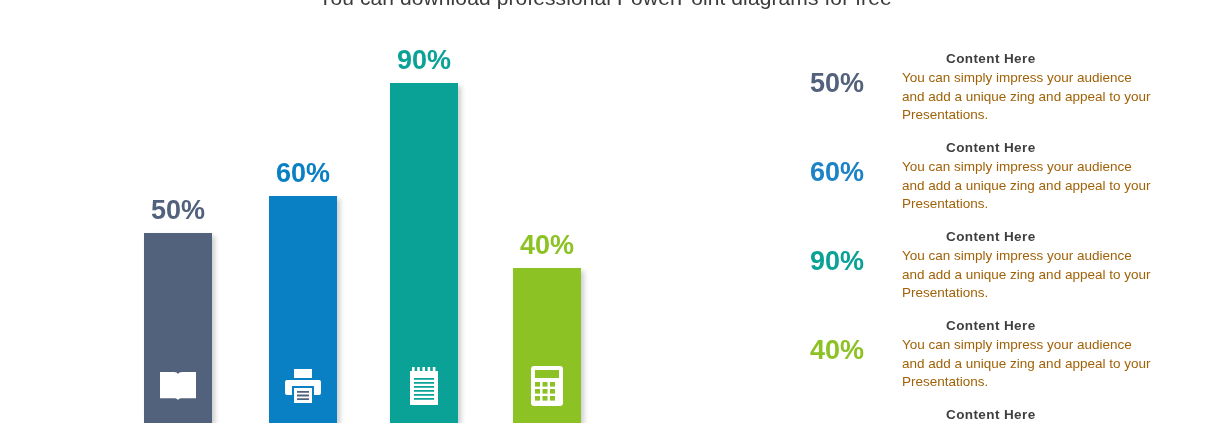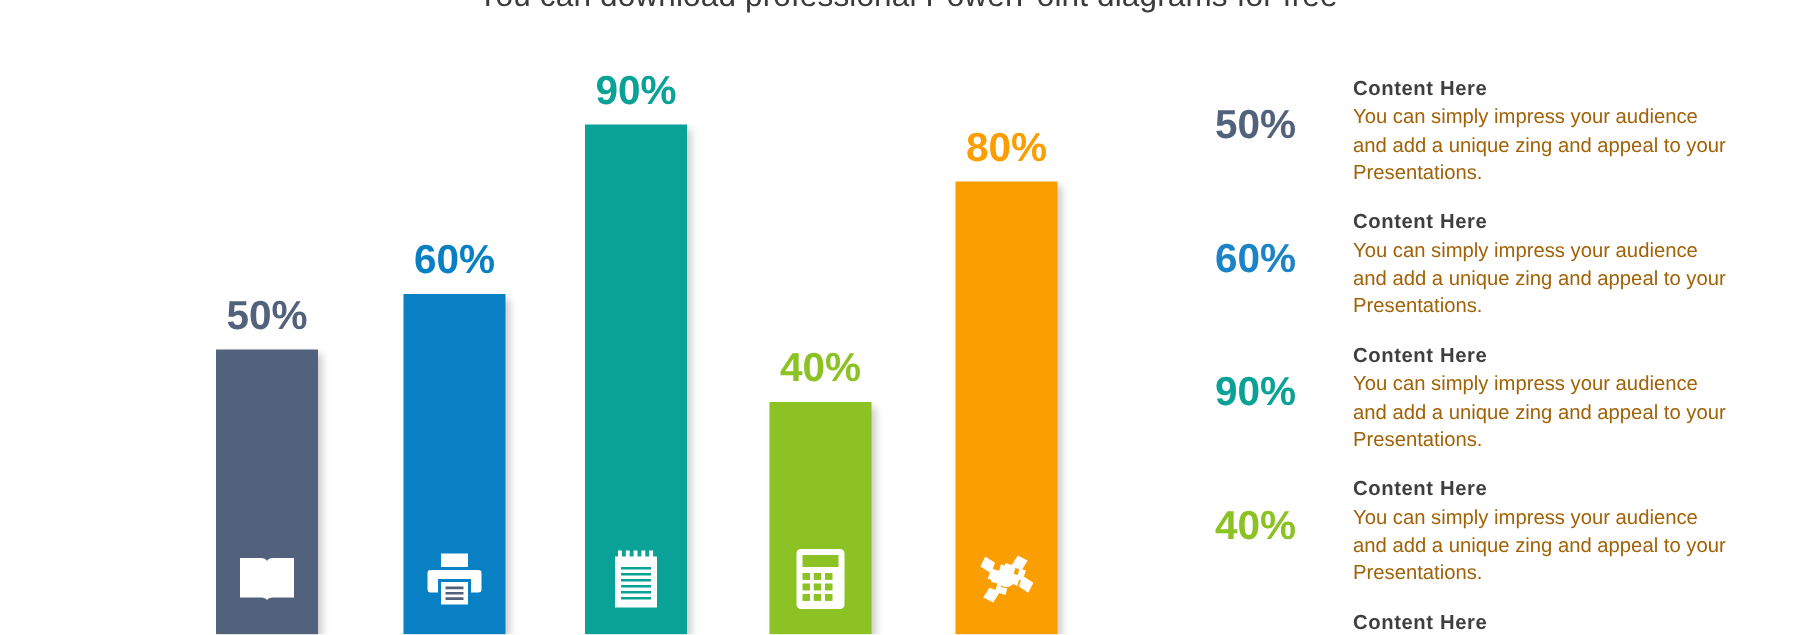--- a/index.html
+++ b/index.html
@@ -106,20 +106,21 @@
   }
 
   .legend-text { flex: 1 1 auto; padding-top: 1px; }
 
   .legend-heading {
     font-size: 13.5px;
     font-weight: bold;
     color: #3f3f3f;
     letter-spacing: 0.4px;
     margin-bottom: 3px;
+    margin-left: 44px;
   }
 
   .legend-body {
     font-size: 13.5px;
     line-height: 18.5px;
     color: #a16207;
     max-width: 250px;
   }
 </style>
 </head>
@@ -180,36 +181,20 @@
                 <rect x="12.5" y="24" width="5" height="4.6"></rect>
                 <rect x="20" y="24" width="5" height="4.6"></rect>
                 <rect x="5" y="31" width="5" height="4.6"></rect>
                 <rect x="12.5" y="31" width="5" height="4.6"></rect>
                 <rect x="20" y="31" width="5" height="4.6"></rect>
               </g>
             </svg>
           </div>
         </div>
       </div>
-      <div class="bar-group" style="left: 637px; width: 68px; height: 302px;">
-        <div class="bar-value" style="color: rgb(251, 158, 2);">80%</div>
-        <div class="bar-rect" style="background: rgb(251, 158, 2);">
-          <div class="bar-icon">
-            <svg width="44" height="40" viewBox="0 0 44 40">
-              <g fill="#fff">
-                <path d="M6.5 3.5l7 4.5-1.6 4.6 4.8 1.3 1.2-4.8 7.3 2.2-3.9 7.2-7.1-2-1.2 4.7-4.8-1.4 1.6-4.5-7-4.5z"></path>
-                <path d="M37 6.5l-4.4 7-4.6-1.6-1.3 4.8 4.8 1.2-2.2 7.3-7.2-3.9 2-7.1-4.7-1.2 1.4-4.8 4.5 1.6 4.5-7z" transform="translate(0.5,0)"></path>
-                <path d="M5 33.5l4.4-7 4.6 1.6 1.3-4.8-4.8-1.2 2.2-7.3 7.2 3.9-2 7.1 4.7 1.2-1.4 4.8-4.5-1.6-4.5 7z"></path>
-                <path d="M38 30l-7-4.5 1.6-4.6-4.8-1.3-1.2 4.8-7.3-2.2 3.9-7.2 7.1 2 1.2-4.7 4.8 1.4-1.6 4.5 7 4.5z"></path>
-                <circle cx="22" cy="20" r="6"></circle>
-              </g>
-            </svg>
-          </div>
-        </div>
-      </div>
     </div>
 
   <div id="legend">
       <div class="legend-item">
         <div class="legend-pct" style="color: rgb(83, 98, 124);">50%</div>
         <div class="legend-text">
           <div class="legend-heading">Content Here</div>
           <div class="legend-body">You can simply impress your audience and add a unique zing and appeal to your Presentations.</div>
         </div>
       </div>

